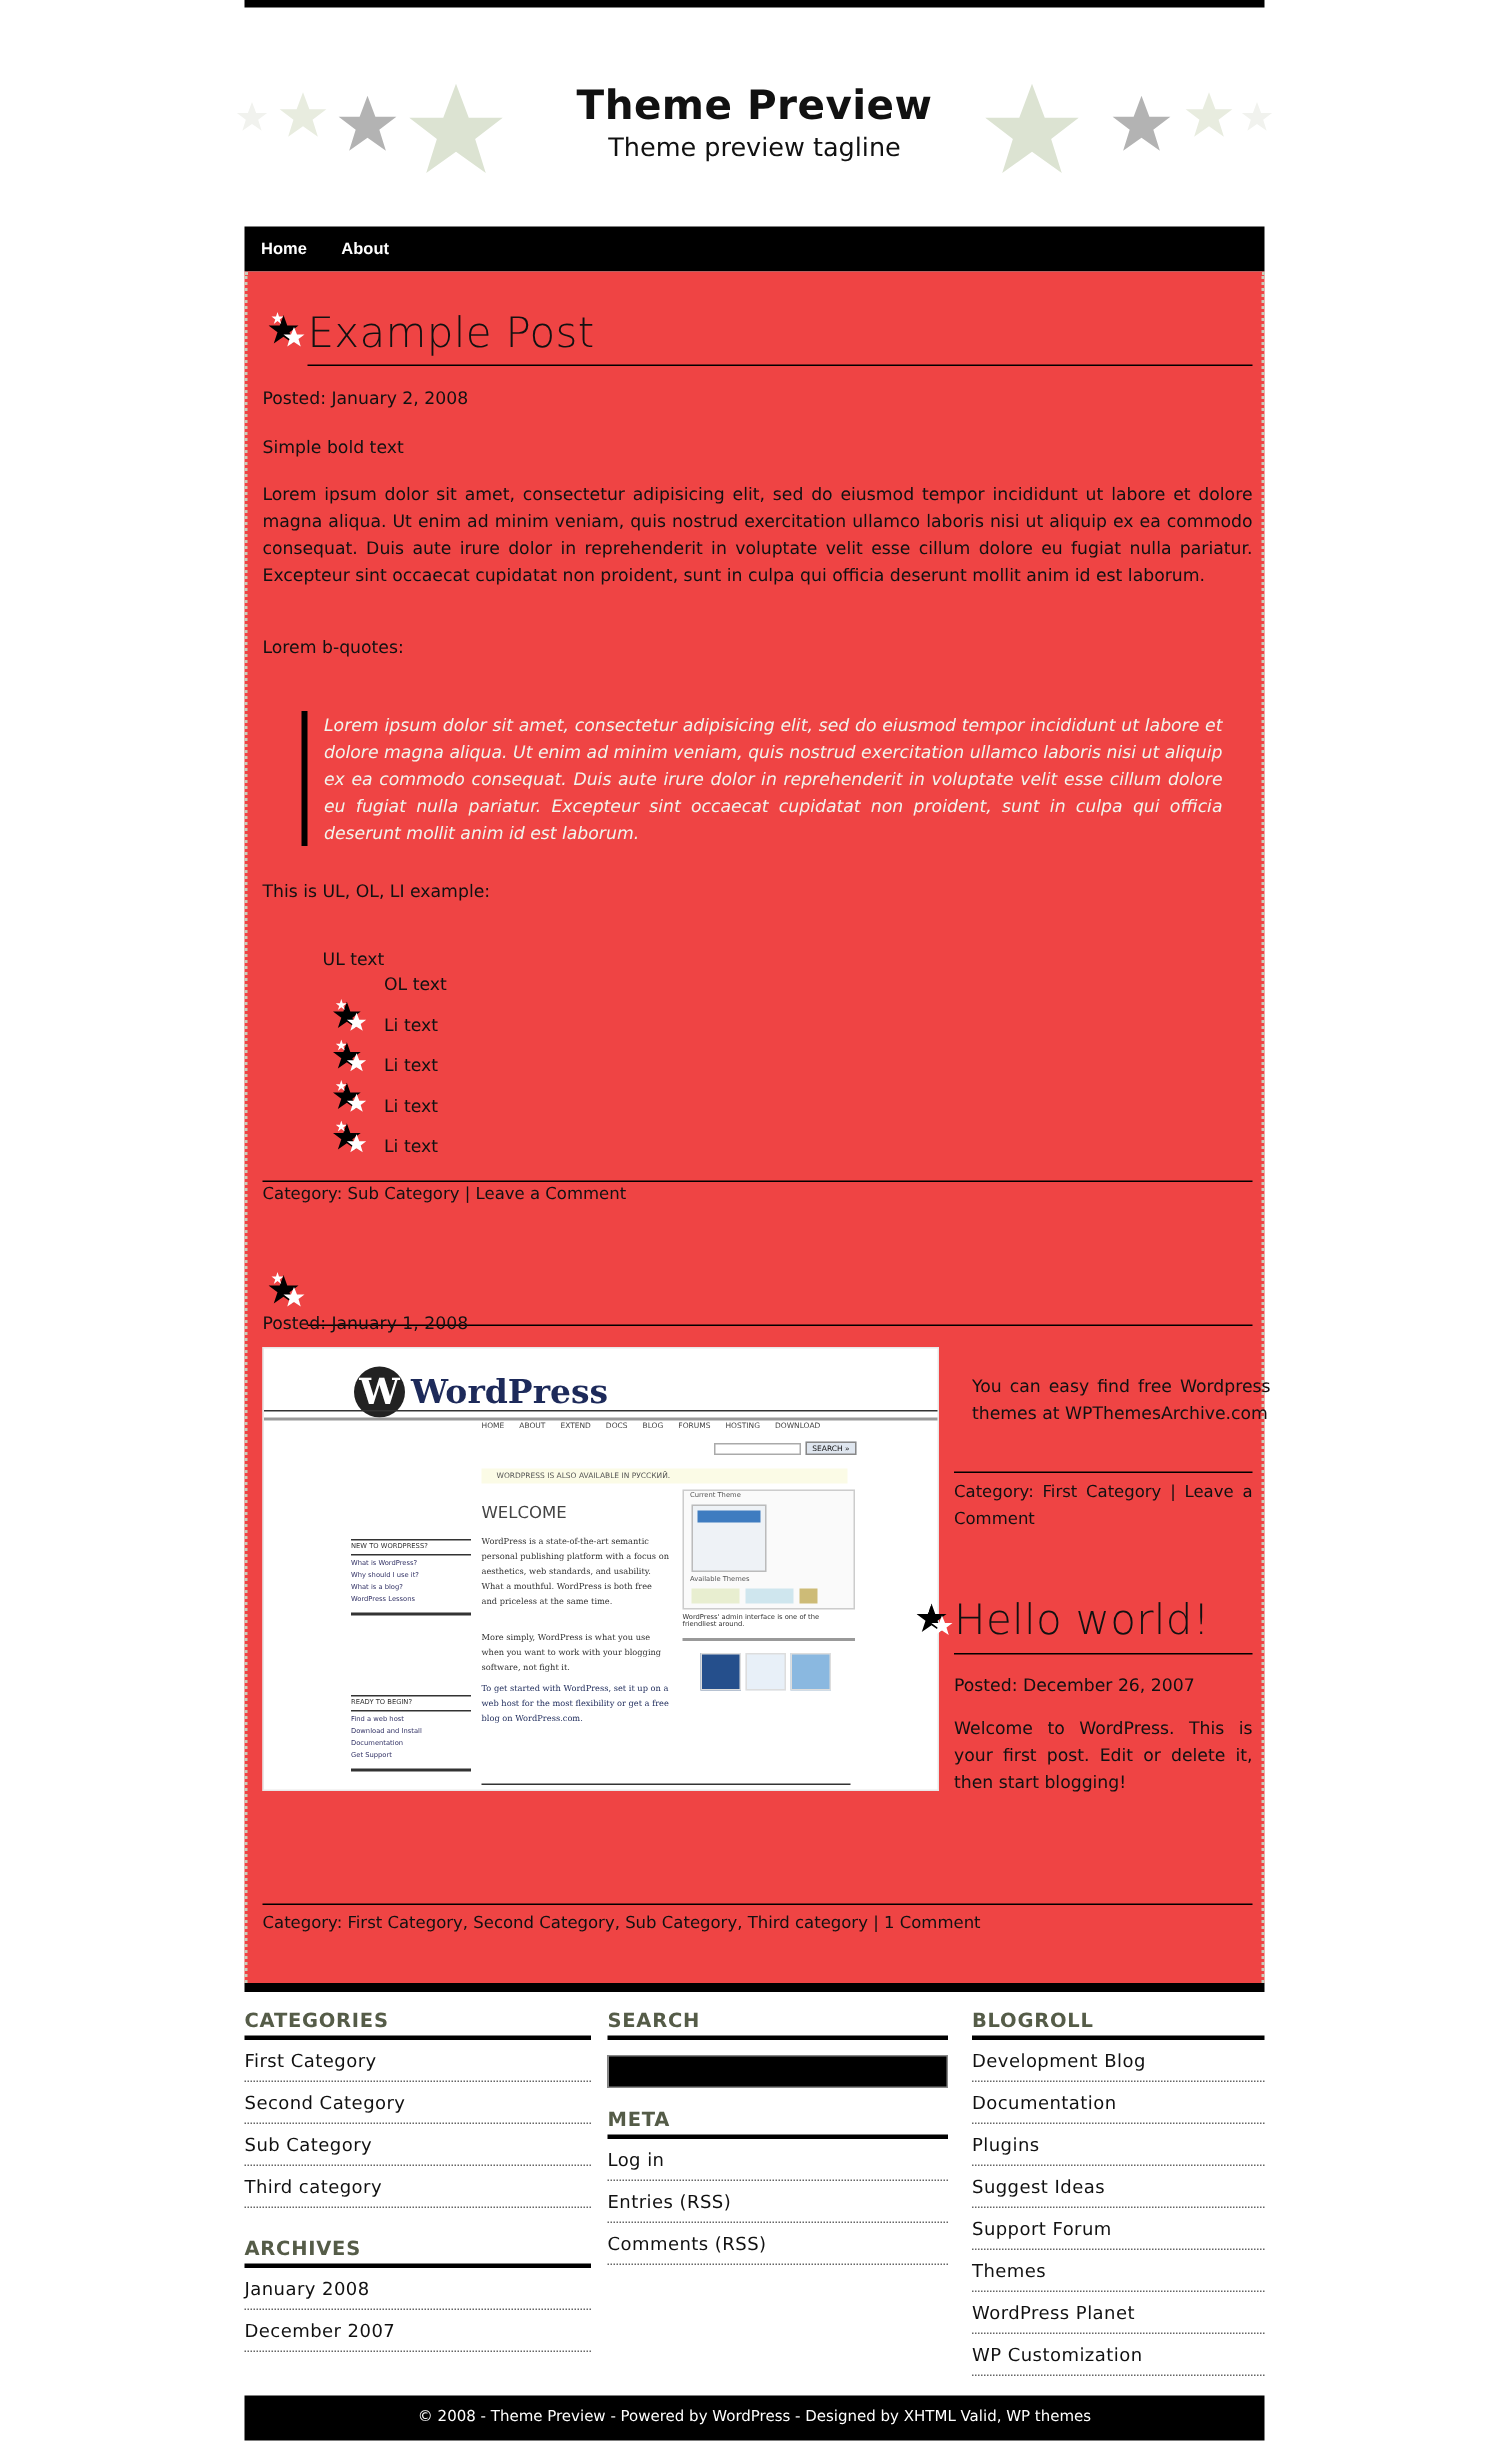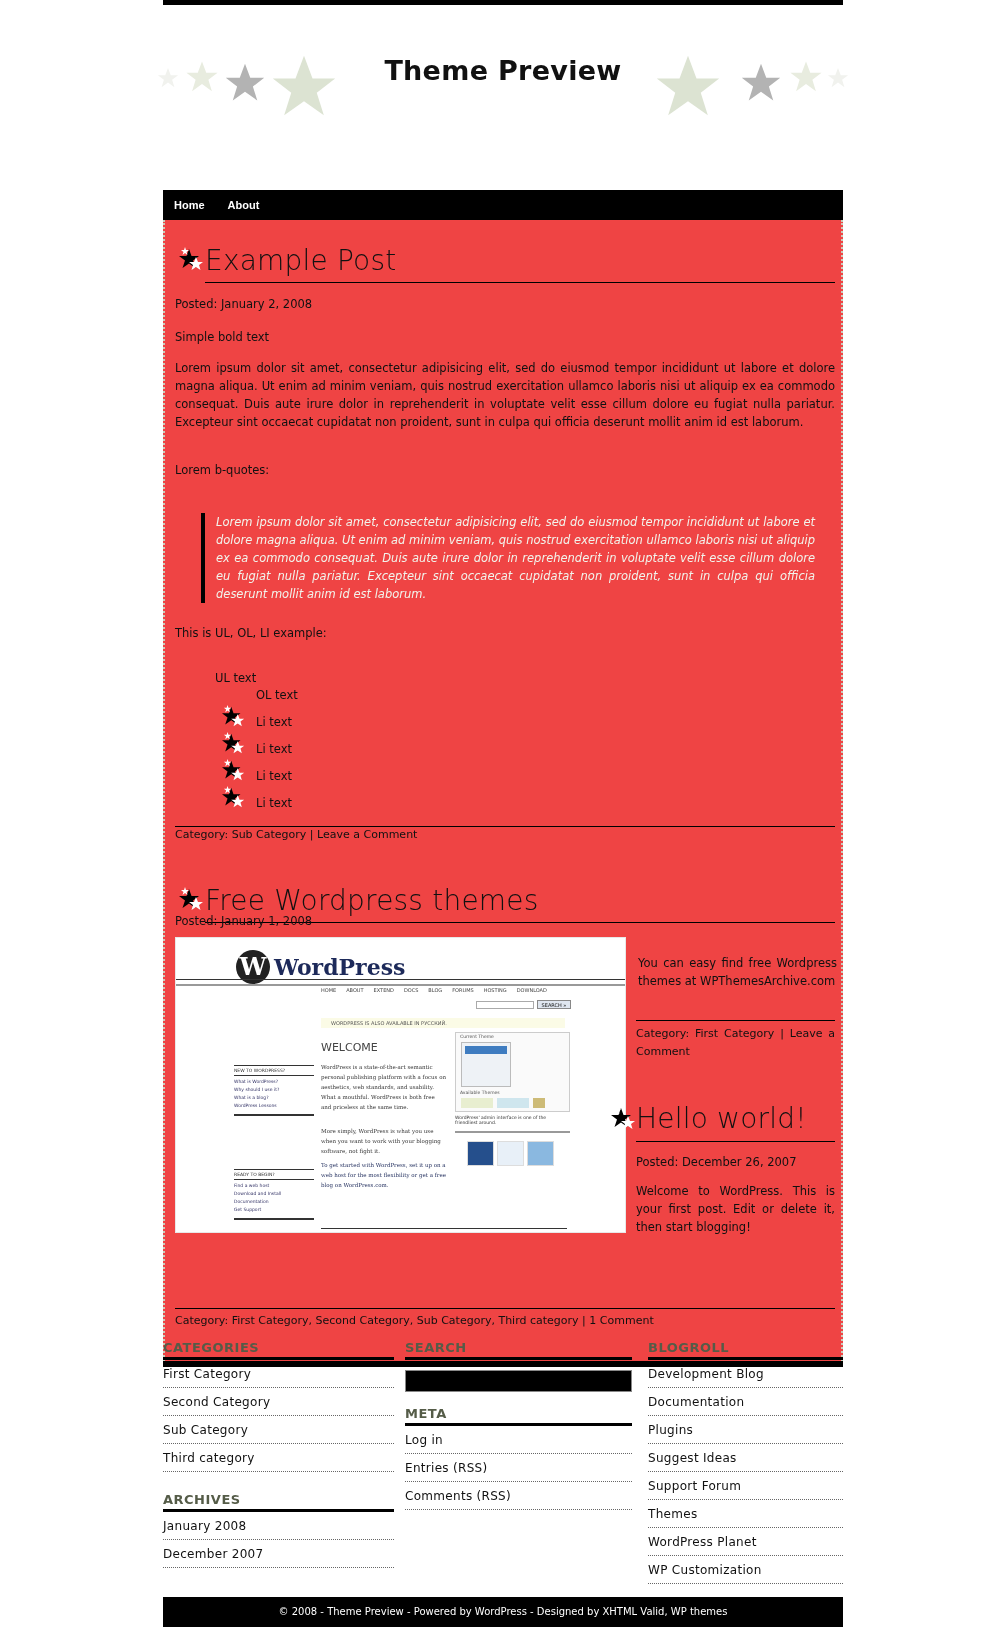--- a/index.html
+++ b/index.html
@@ -1,19 +1,19 @@
 <!DOCTYPE html>
 <html><head>
 <meta charset="utf-8">
 <style>
 *{box-sizing:border-box;margin:0;padding:0}
 body{background:#fff;width:1007px;height:1627px;font-family:"DejaVu Sans","Liberation Sans",sans-serif;color:#111;font-size:11px;position:relative;overflow:hidden}
 #wrap{position:absolute;left:163px;top:0;width:680px}
 .topbar{height:5px;background:#000}
-.header{height:185px;position:relative}
+.header{height:146px;position:relative}
 .star{position:absolute;width:0;height:0}
 .star svg{display:block}
 .site-title{position:absolute;left:0;right:0;top:50px;text-align:center;font-size:27px;font-weight:bold;letter-spacing:0.3px}
 .site-tag{position:absolute;left:0;right:0;top:84px;text-align:center;font-size:17px}
 .nav{height:30px;background:#000;display:flex;align-items:center;padding-left:11px}
 .nav a{color:#fff;font-weight:bold;font-size:11px;font-family:"Liberation Sans",sans-serif;margin-right:23px;text-decoration:none}
 .content{background:#ef4444;height:1141px;position:relative;border-left:2px dotted #c8cdbb;border-right:2px dotted #c8cdbb}
 .post-title{position:absolute;left:40px;font-size:28px;font-weight:300;font-family:"DejaVu Sans",sans-serif;letter-spacing:0.2px}
 .title-rule{position:absolute;height:1px;background:#000}
 .ptitle-icon{position:absolute}
@@ -73,20 +73,21 @@
       <svg width="34" height="34" viewBox="0 0 24 24">
           <polygon points="12,1 15,9 23,9 16.5,14 19,22 12,17 5,22 7.5,14 1,9 9,9" fill="#e8ecdf"></polygon>
         </svg>
     </div>
     <div class="star" style="left:664px;top:62px">
       <svg width="22" height="22" viewBox="0 0 24 24">
           <polygon points="12,1 15,9 23,9 16.5,14 19,22 12,17 5,22 7.5,14 1,9 9,9" fill="#f1f2ee"></polygon>
         </svg>
     </div>
     <div class="site-title">Theme Preview</div>
+    <div class="site-tag">Theme preview tagline</div>
   </div>
 
   <div class="nav">
     <a>Home</a>
     <a>About</a>
   </div>
 
   <div class="content">
 
     <span class="ptitle-icon" style="left:14px;top:27px">
@@ -148,21 +149,20 @@
       <a>Leave a Comment</a>
     </div>
 
     <span class="ptitle-icon" style="left:14px;top:667px">
       <svg width="26" height="26" viewBox="0 0 26 26">
           <polygon points="10,2 12.5,9 20,9 14,13.5 16.5,21 10,16.5 3.5,21 6,13.5 0,9 7.5,9" fill="#000"></polygon>
           <polygon points="17,10 19,15 24,15 20,18 21.5,23 17,20 12.5,23 14,18 10,15 15,15" fill="#fff"></polygon>
           <polygon points="6,0 7,3 10,3 7.5,5 8.5,8 6,6 3.5,8 4.5,5 2,3 5,3" fill="#fff"></polygon>
         </svg>
     </span>
-    <div class="post-title" style="top:664px">Free Wordpress themes</div>
     <div class="title-rule" style="left:40px;width:630px;top:702px"></div>
     <div class="meta" style="top:696px;top:694px">Posted: January 1, 2008</div>
 
     <div class="wp-shot">
       <div style="position:absolute;left:60px;top:12px;width:34px;height:34px;border-radius:50%;background:#222;color:#fff;font:bold 24px 'DejaVu Serif',serif;text-align:center;line-height:34px">W</div>
       <div style="position:absolute;left:98px;top:16px;font:bold 22px 'DejaVu Serif',serif;color:#1d2a5a">WordPress</div>
       <div style="position:absolute;left:0;width:451px;top:41px;height:1px;background:#333"></div>
       <div style="position:absolute;left:0;width:451px;top:46px;height:2px;background:#999"></div>
       <div style="position:absolute;left:145px;top:49px;display:flex;gap:10px;font-size:5px;color:#444">
         <span>HOME</span>
@@ -212,21 +212,21 @@
       </div>
       <div style="position:absolute;left:279px;top:177px;width:115px;font-size:4.5px;color:#333">WordPress' admin interface is one of the friendliest around.</div>
       <div style="position:absolute;left:279px;top:193px;width:115px;height:2px;background:#999"></div>
       <div style="position:absolute;left:291px;top:203px;display:flex;gap:3px">
         <div style="width:27px;height:25px;background:#254f8c;border:1px solid #ddd"></div>
         <div style="width:27px;height:25px;background:#e8f0f8;border:1px solid #ddd"></div>
         <div style="width:27px;height:25px;background:#8ab8e0;border:1px solid #ddd"></div>
       </div>
     </div>
 
-    <div class="body-text" style="left:473px;width:199px;top:734px;line-height:18px">You can easy find free Wordpress themes at WPThemesArchive.com</div>
+    <div class="body-text" style="left:483px;width:199px;top:734px;line-height:18px">You can easy find free Wordpress themes at WPThemesArchive.com</div>
     <div class="title-rule" style="left:471px;width:199px;top:800px"></div>
     <div class="body-text small" style="left:471px;width:199px;top:805px;line-height:18px">
       <span>Category:</span>
       <a>First Category</a>
       <span>|</span>
       <a>Leave a Comment</a>
     </div>
 
     <span class="ptitle-icon" style="left:446px;top:886px">
       <svg width="26" height="26" viewBox="0 0 26 26">

